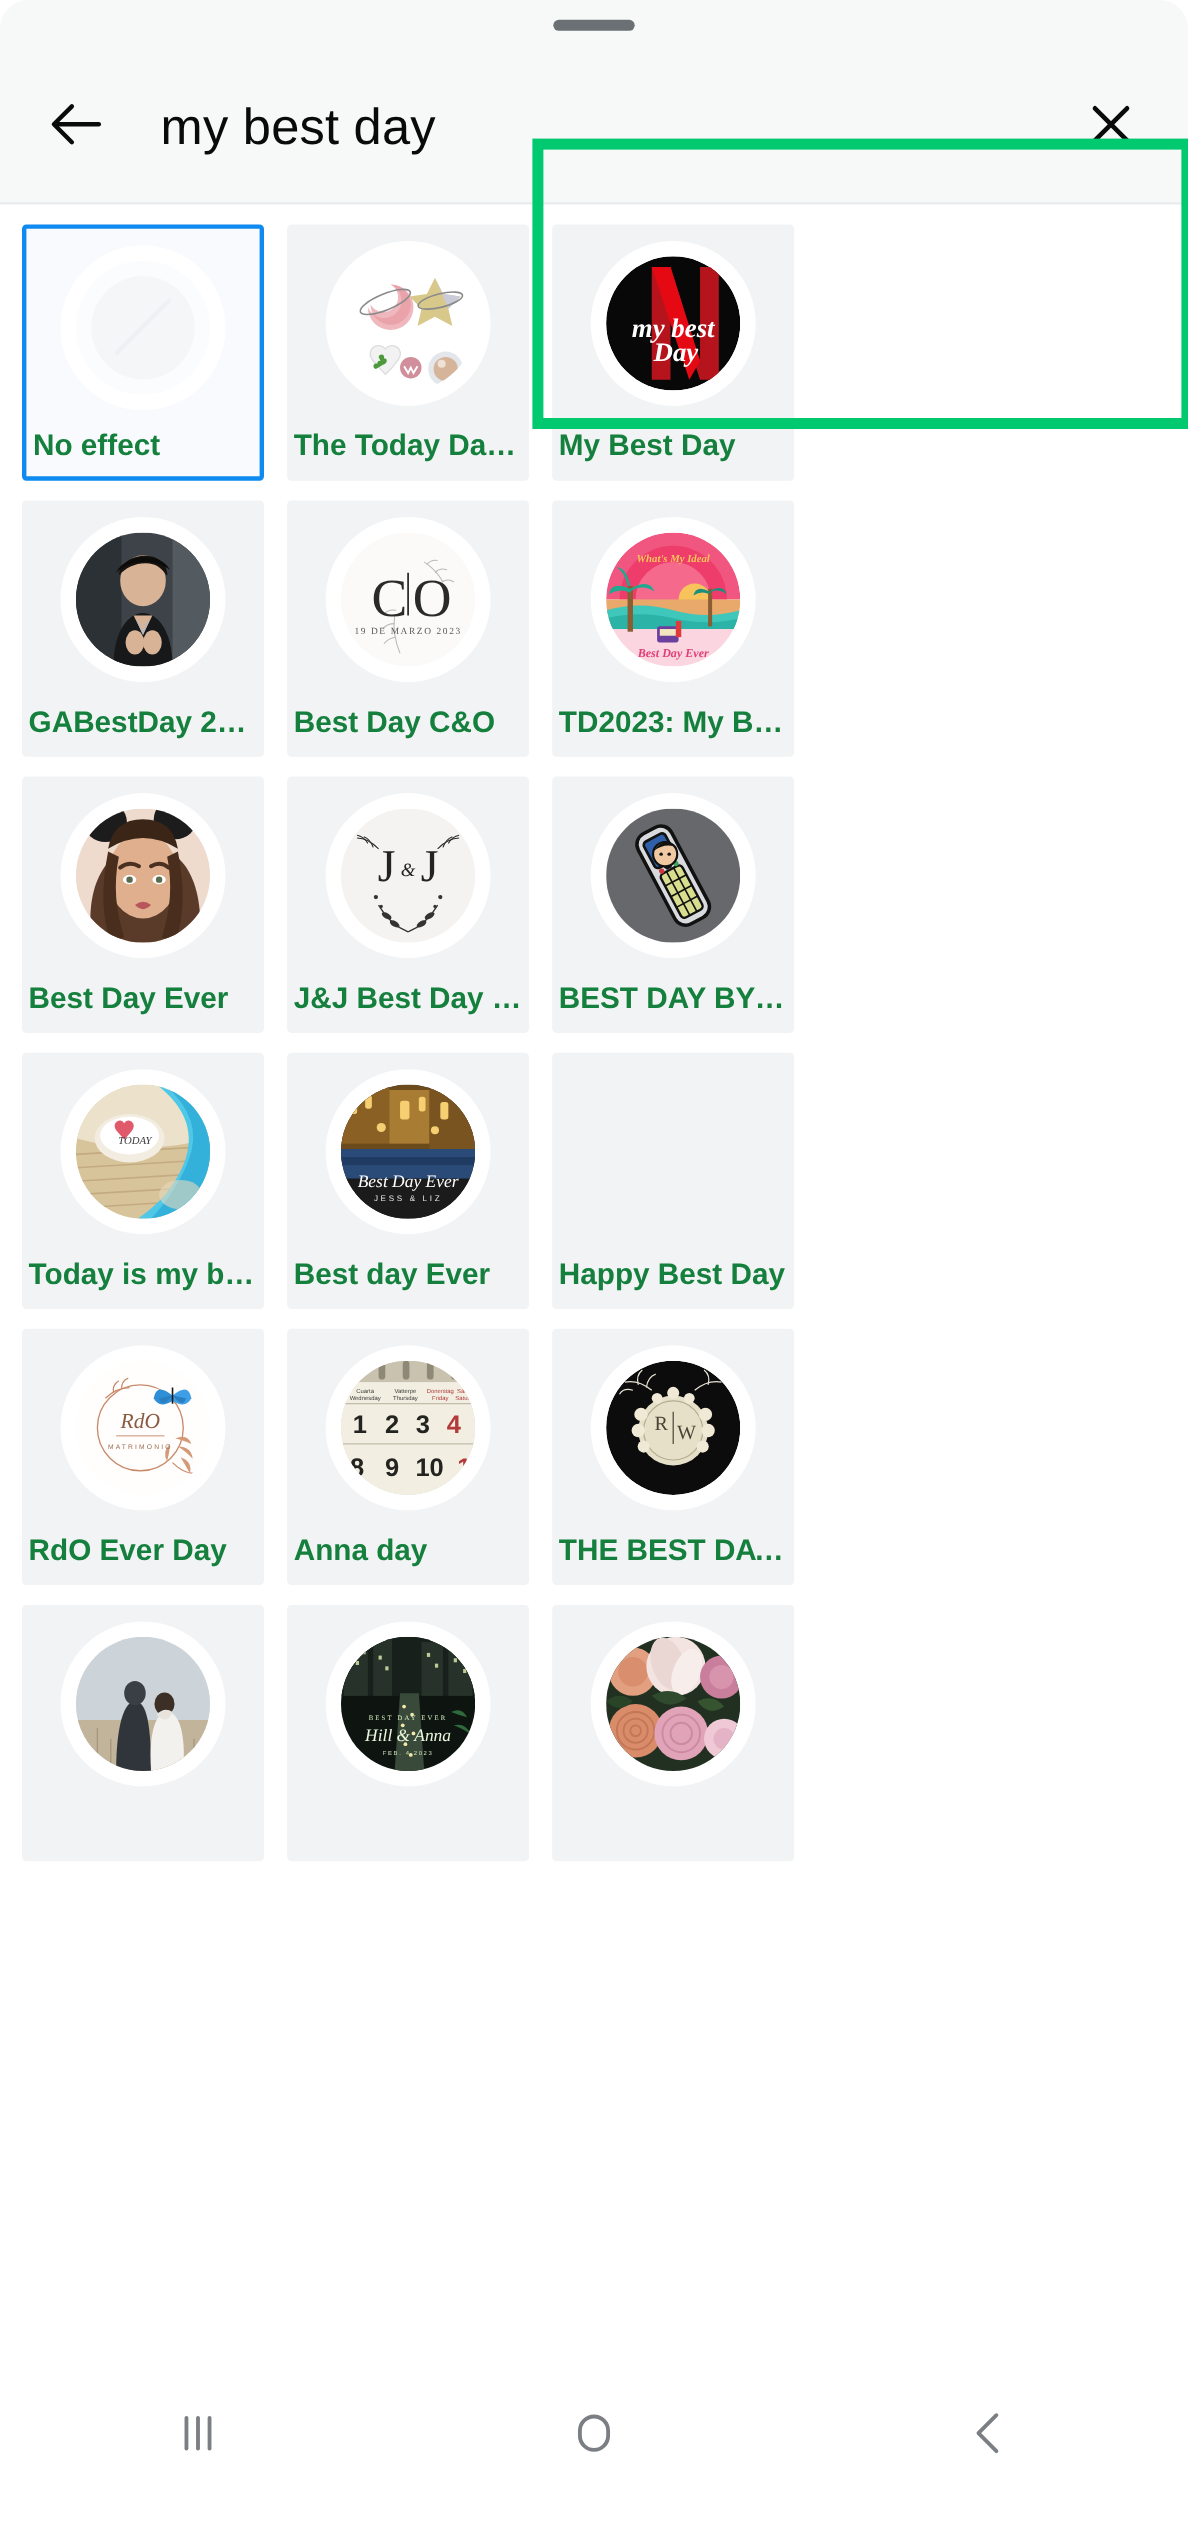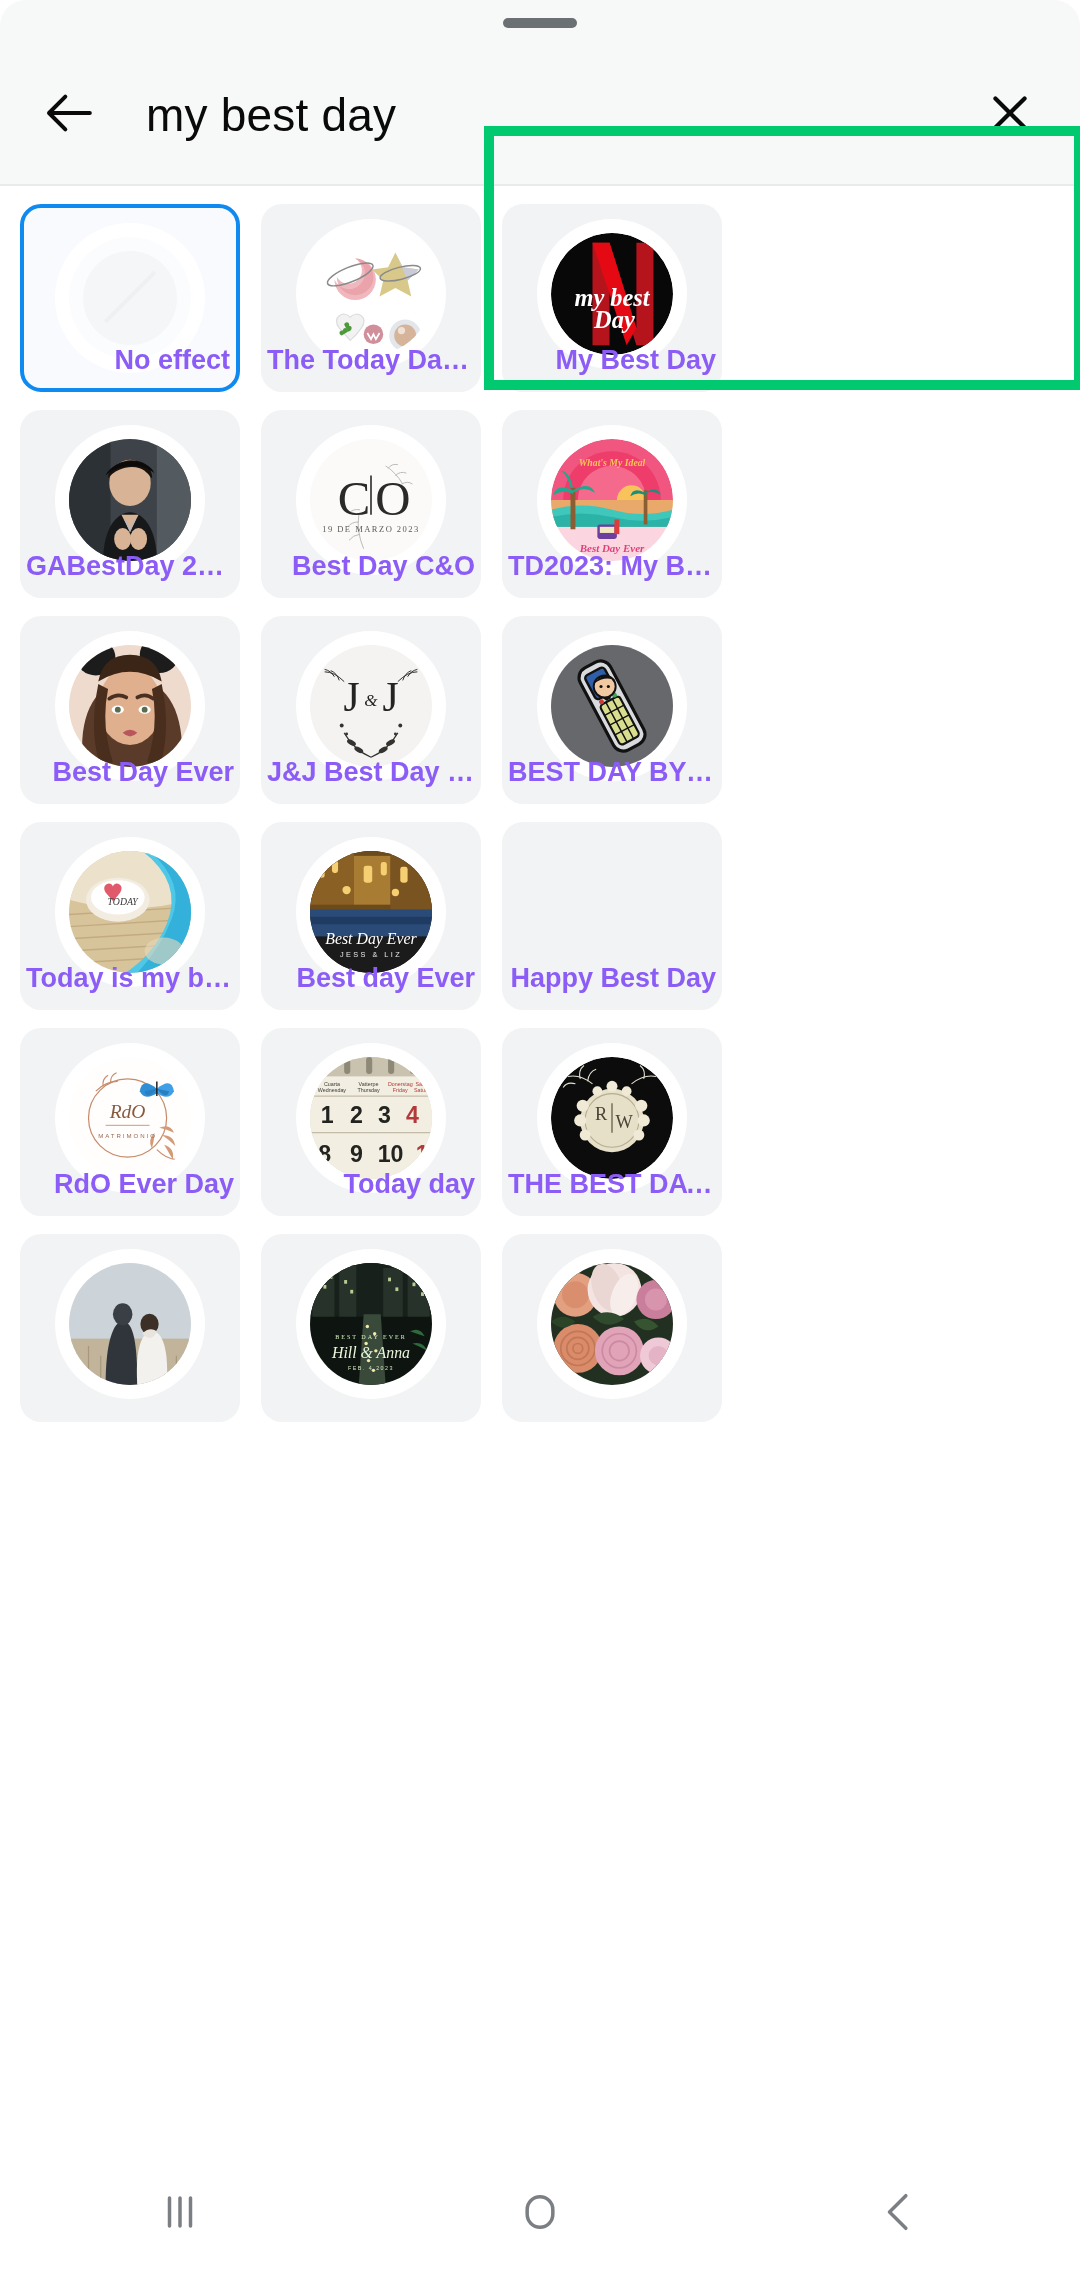--- a/index.html
+++ b/index.html
@@ -54,23 +54,23 @@
   }
   .grid {
     display: grid;
     grid-template-columns: repeat(3, 220px);
     column-gap: 21px;
     row-gap: 18px;
     padding: 18px 20px 0 20px;
   }
   .card {
     position: relative;
-    width: 220px; height: 188px;
+    width: 220px; height: 233px;
     background: #f1f3f4;
-    border-radius: 21px;
+    border-radius: 4px;
     display: flex; flex-direction: column;
     align-items: center; justify-content: flex-start;
     overflow: hidden;
   }
   .card.selected {
     background: #f8fafd;
     border: 4px solid #0f8af0;
   }
   .thumb-wrap {
     margin-top: 22px;
@@ -81,24 +81,24 @@
     box-shadow: 0 0 0 7px #ffffff;
   }
   .thumb {
     width: 122px; height: 122px; border-radius: 50%;
     overflow: hidden; position: relative;
     display: flex; align-items: center; justify-content: center;
   }
   .card-label {
     position: absolute;
     bottom: 16px; left: 6px; right: 6px;
-    text-align: right;
+    text-align: left;
     font-size: 27px;
     font-weight: bold;
-    color: #8b5cf6;
+    color: #15803d;
     white-space: nowrap; overflow: hidden; text-overflow: ellipsis;
   }
   .card.selected .card-label { bottom: 12px; }
 
   
   .noeffect {
     width: 122px; height: 122px; border-radius: 50%;
     background: #fbfcfd;
     position: relative;
   }
@@ -510,21 +510,21 @@
               <line x1="0" y1="62" x2="100" y2="62" stroke="#c2bca8" stroke-width="1"></line>
               <g font-family="Liberation Sans, sans-serif" font-size="19" font-weight="bold" fill="#232320">
                 <text x="12" y="86" text-anchor="middle">8</text>
                 <text x="38" y="86" text-anchor="middle">9</text>
                 <text x="66" y="86" text-anchor="middle">10</text>
                 <text x="92" y="86" text-anchor="middle" fill="#b33a3a">1</text>
               </g>
             </svg>
           </div>
         </div>
-        <div class="card-label">Today day</div>
+        <div class="card-label">Anna day</div>
       </div>
 
       <div class="card">
         <div class="thumb-wrap">
           <div class="thumb">
             <svg class="art" viewBox="0 0 100 100">
               <circle cx="50" cy="50" r="50" fill="#0c0c0c"></circle>
               <g stroke="#e6e1d2" stroke-width=".9" fill="none">
                 <path d="M34 22 q-10 -8 -20 -6"></path>
                   <path d="M24 18 q-2 -7 3 -11"></path>

